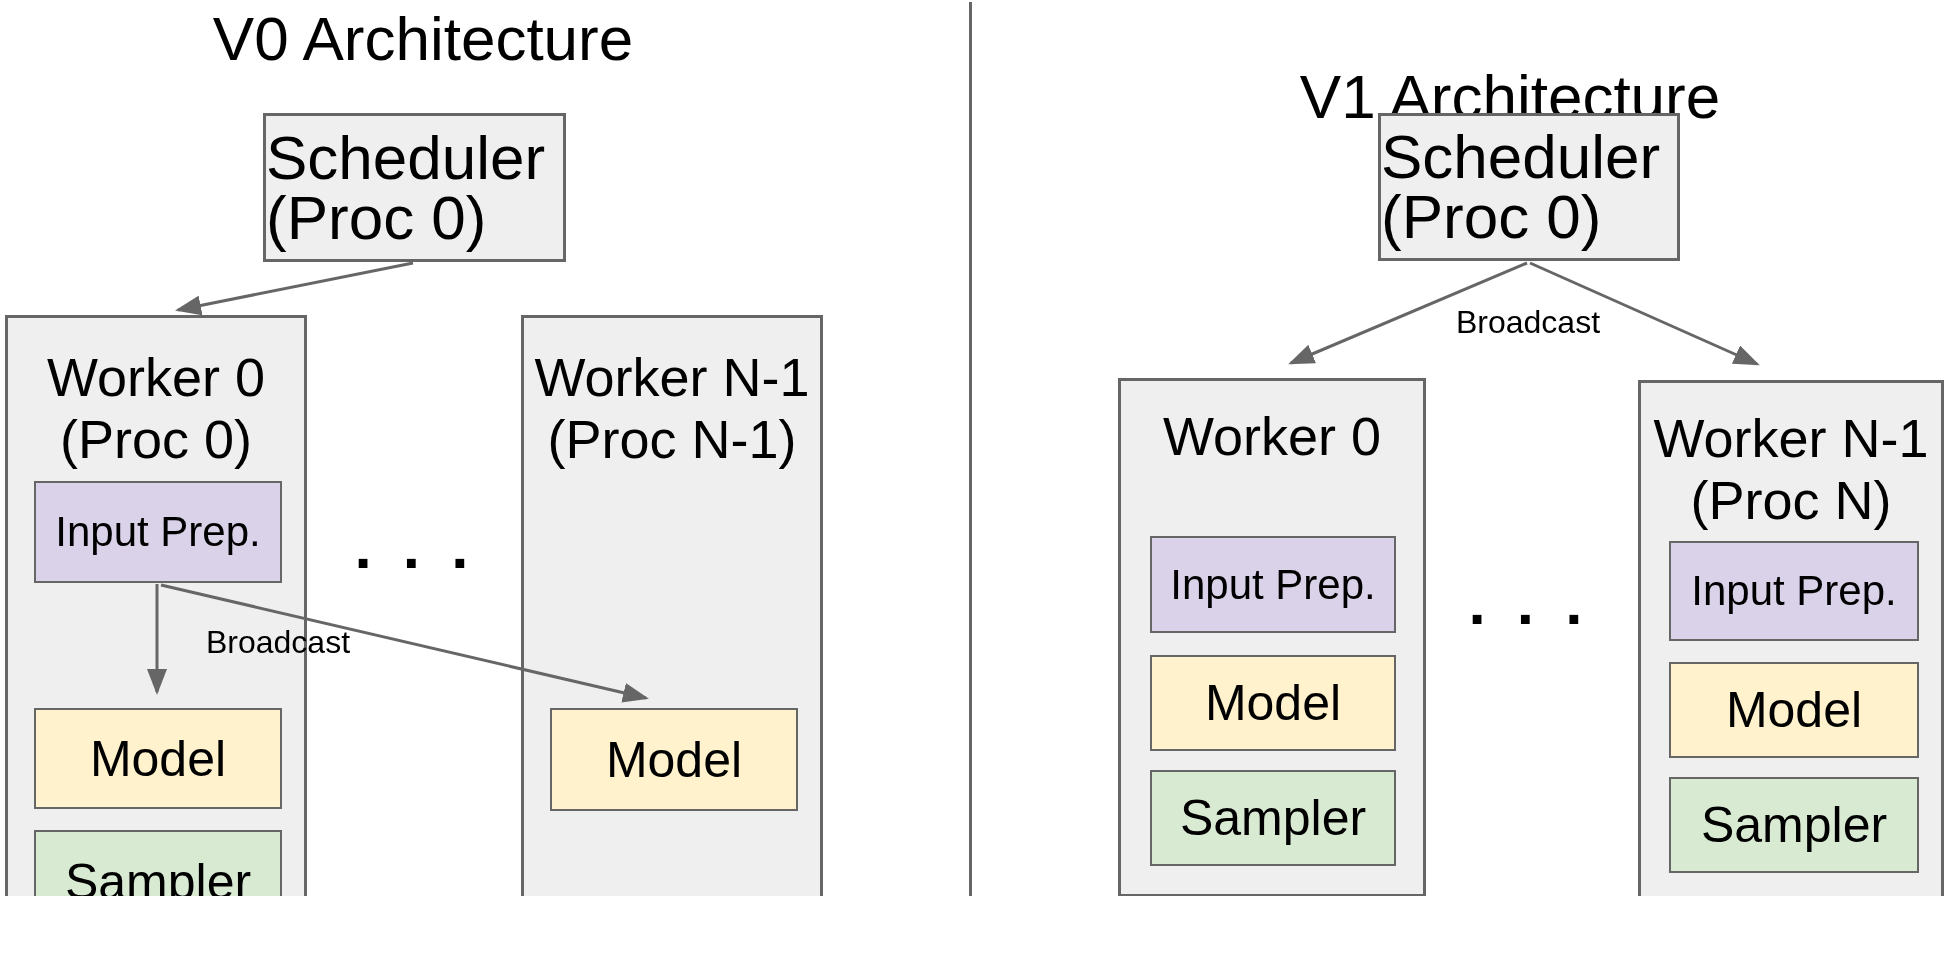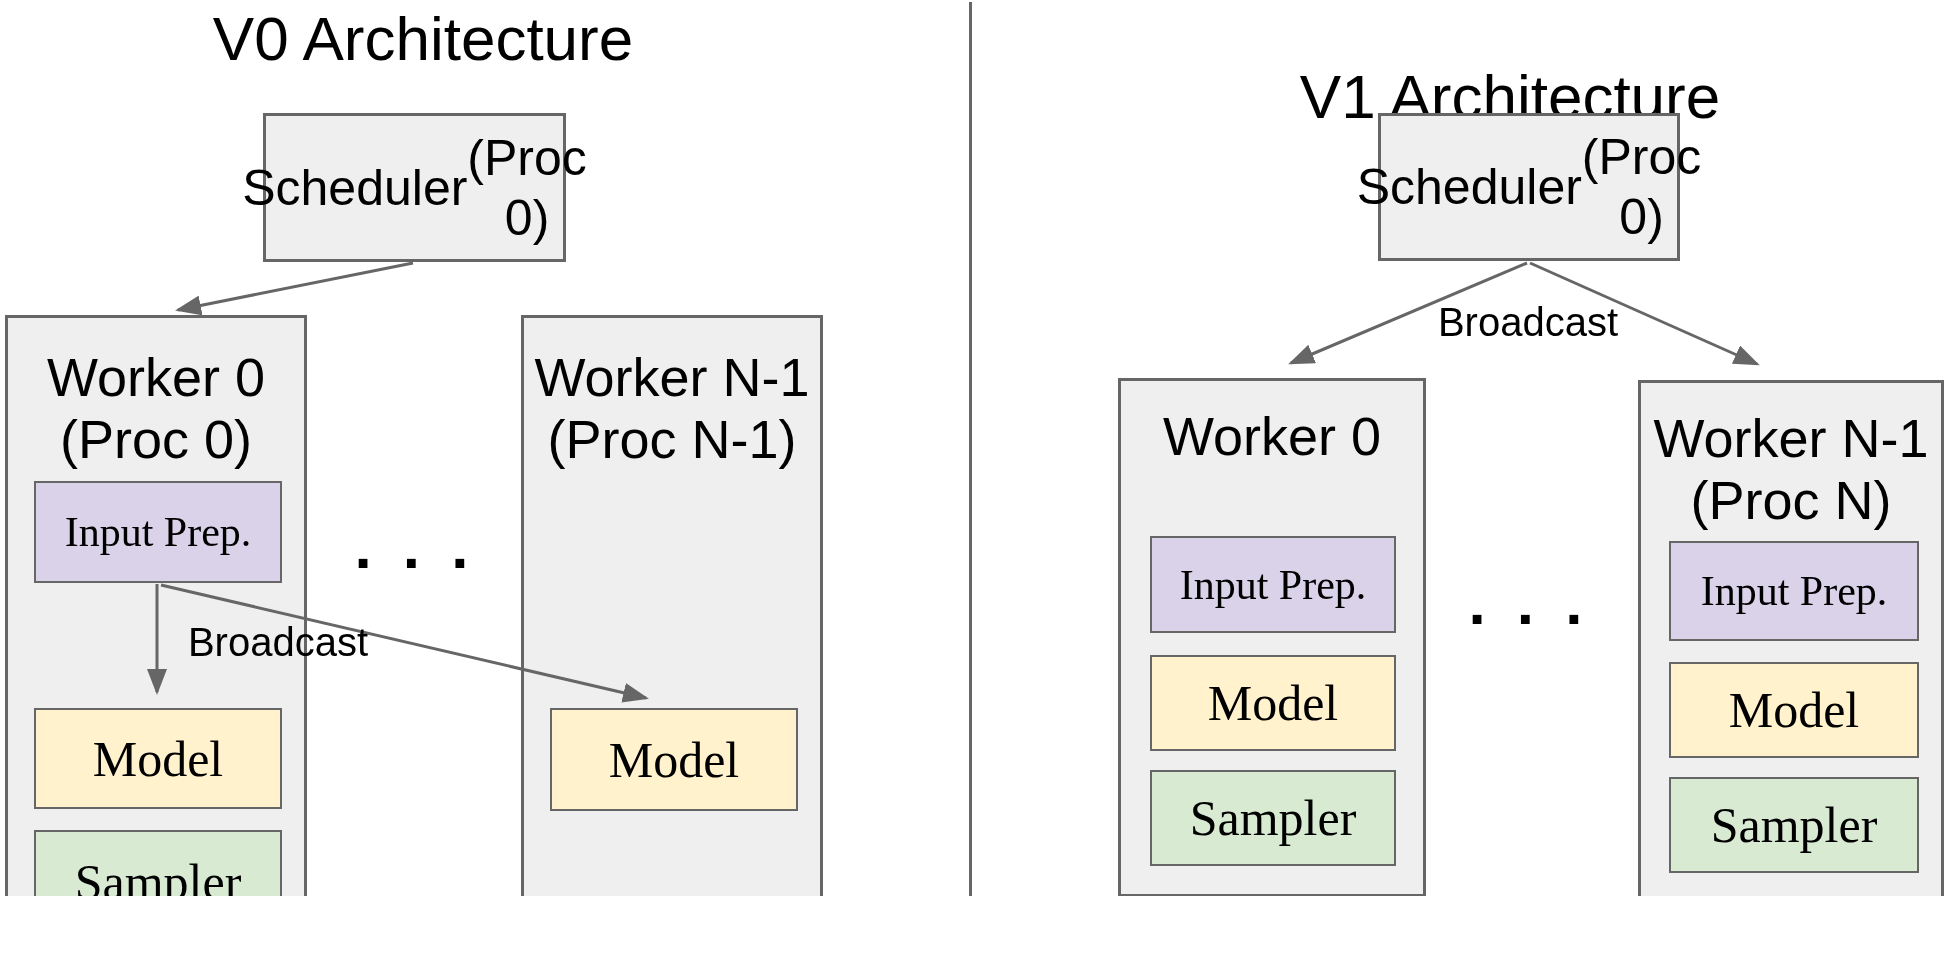--- a/index.html
+++ b/index.html
@@ -21,53 +21,52 @@
     white-space: nowrap;
   }
   .gbox {
     position: absolute;
     box-sizing: border-box;
     background: var(--box-fill, #efefef);
     border: 3px solid var(--box-border, #666666);
   }
   .scheduler {
     display: flex;
-    flex-direction: row;
-    align-items: center;
+    flex-direction: column;
+    align-items: flex-start;
     justify-content: center;
-    font-size: 50px;
+    font-size: 62px;
     line-height: 60px;
     text-align: center;
   }
   .worker-title {
     position: absolute;
     left: 0; right: 0;
     text-align: center;
     font-size: 54px;
     line-height: 62px;
   }
   .inner {
     position: absolute;
     box-sizing: border-box;
     border: 2px solid var(--box-border, #666666);
     display: flex;
     align-items: center;
     justify-content: center;
     font-size: 50px;
     text-align: center;
-    font-family: Liberation Serif, serif;
   }
   .inner.prep { background: var(--prep-fill, #d9d2e9); font-size: 42px; }
   .inner.model { background: var(--model-fill, #fff2cc); }
   .inner.sampler { background: var(--sampler-fill, #d9ead3); }
   .broadcast-label {
     position: absolute;
     width: 216px;
     text-align: center;
-    font-size: 40px;
+    font-size: 32px;
     line-height: 48px;
     white-space: nowrap;
     z-index: 6;
   }
   .dots {
     position: absolute;
     width: 154px;
     text-align: center;
     font-size: 62px;
     line-height: 62px;

